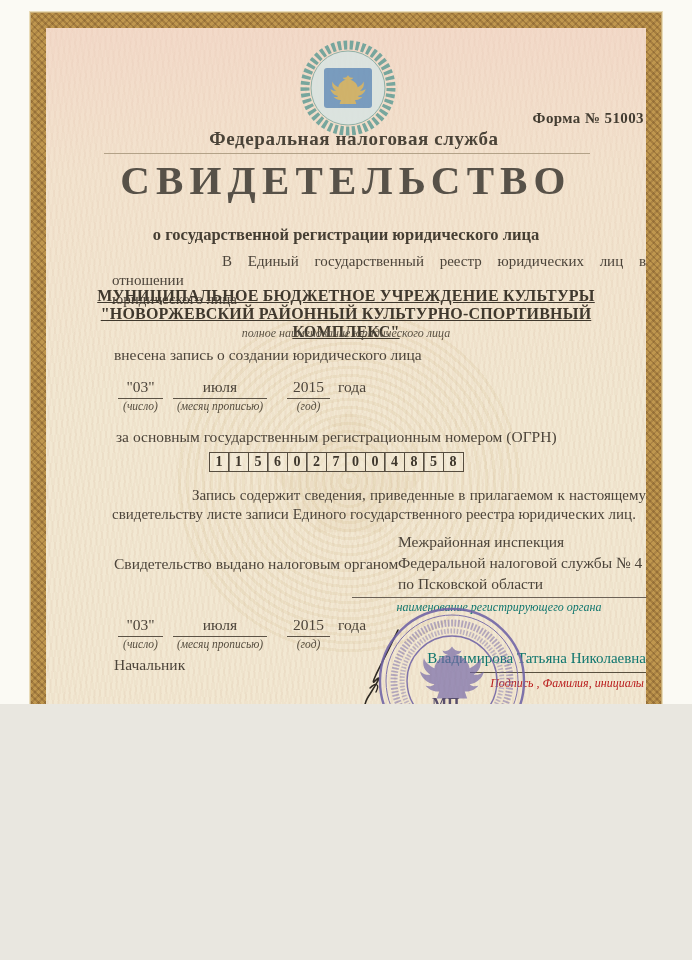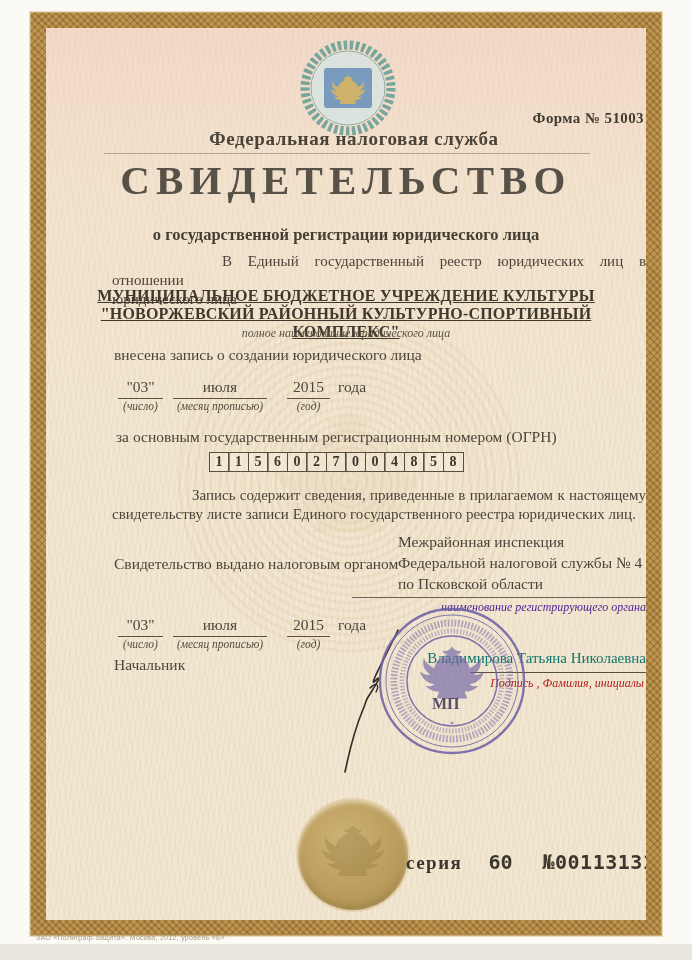--- a/index.html
+++ b/index.html
@@ -1,17 +1,17 @@
 <!DOCTYPE html>
 <html><head>
 <meta charset="utf-8">
 <style>
   html,body{margin:0;padding:0;background:#e9e7e0;}
   .paper{
-    position:relative; width:692px; height:944px; margin:0 auto;
+    position:relative; width:692px; height:704px; margin:0 auto;
     background:#fbfaf4; overflow:hidden;
     font-family:"Liberation Serif", serif; color:#4c443a;
   }
   
   .frame{
     position:absolute; left:30px; top:12px; width:632px; height:924px;
     background:
       repeating-linear-gradient(45deg, rgba(173,140,76,.55) 0 2px, rgba(240,226,188,.92) 2px 5px),
       repeating-linear-gradient(-45deg, rgba(173,140,76,.5) 0 2px, rgba(236,220,178,.88) 2px 5px),
       #d8bf8c;
@@ -71,21 +71,21 @@
   .ogrn-cell{
     width:19px; height:18px; border:1.5px solid #564d3f; margin-left:-1.5px;
     display:flex; align-items:center; justify-content:center;
     font-weight:bold; font-size:14px; color:#3d362c; background:rgba(250,244,228,.35);
   }
   .record-note{left:66px; width:534px; top:458px; font-size:15px; line-height:19px; margin:0;}
   
   .issued-label{left:68px; top:527px; font-size:15.5px;}
   .authority{left:352px; width:248px; top:503px; text-align:left; font-size:15.5px; line-height:21px;}
   .authority-rule{left:306px; right:0; top:569px; height:1px; background:#6b6156;}
-  .authority-caption{left:306px; right:0; top:572px; text-align:right; font-style:italic; font-size:12px; color:#4c1d95;}
+  .authority-caption{left:306px; right:0; top:572px; text-align:center; font-style:italic; font-size:12px; color:#0f766e;}
   
   .official-title{left:68px; top:628px; font-size:15.5px;}
   .official-name{right:0; top:622px; font-size:15px; white-space:nowrap; color:#0f766e;}
   .name-rule{left:424px; right:0; top:644px; height:1px; background:#58503f;}
   .sig-caption{right:2px; top:648px; font-style:italic; font-size:12px; color:#b91c1c;}
   .signature{left:294px; top:598px; z-index:3;}
   .stamp{left:330px; top:577px; z-index:3; opacity:.88;}
   
   .gold-seal{
     left:252px; top:772px; width:110px; height:110px; border-radius:50%;

